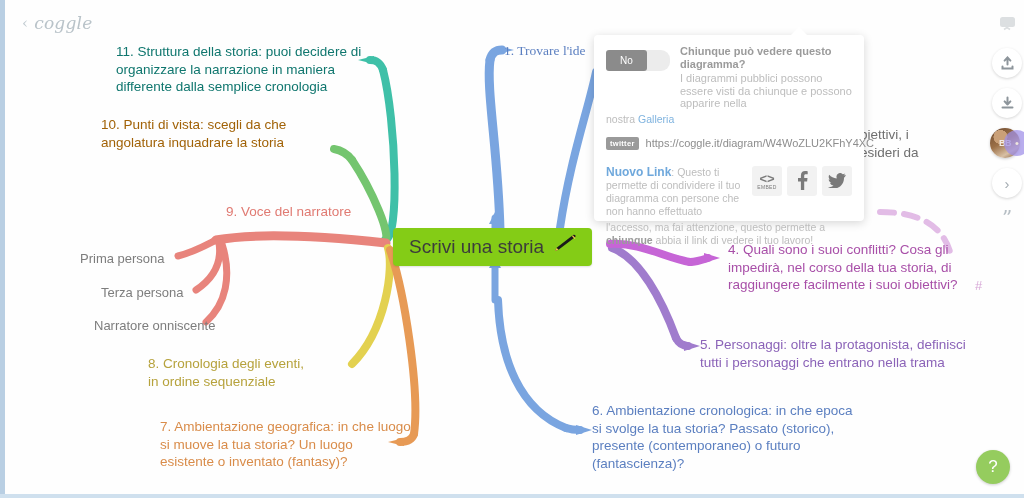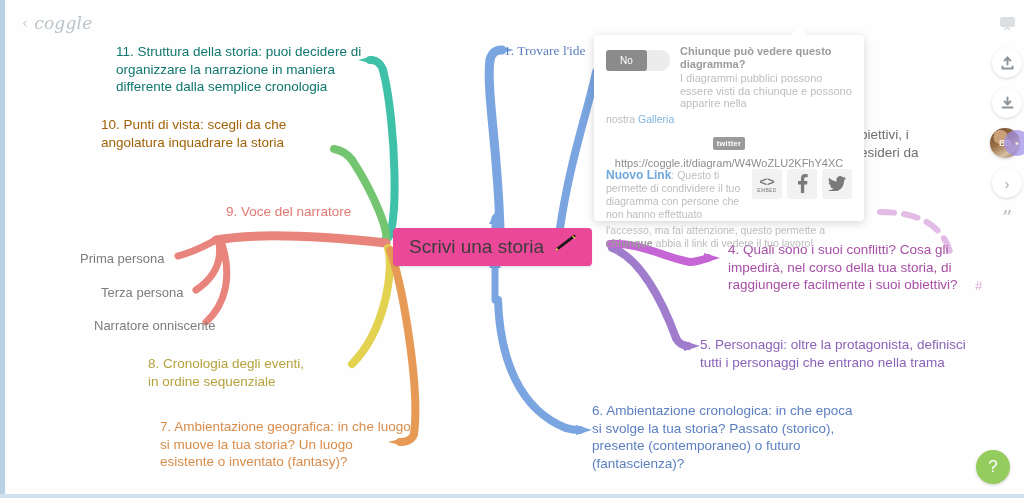--- a/index.html
+++ b/index.html
@@ -75,44 +75,44 @@
   }
   .toggle .knob {
     position:absolute; left:0; top:0; width:41px; height:21px; border-radius:3px;
     background:#8b8b8b; color:#fff; font-size:10px;
     display:flex; align-items:center; justify-content:center;
   }
   .pop-q { font-size:11px; color:#9b9b9b; line-height:13px; font-weight:bold; }
   .pop-sub { font-size:11px; color:#bdbdbd; line-height:12.5px; font-weight:normal; margin-top:1px; }
   .pop-gal { font-size:10.5px; color:#bdbdbd; margin-top:3px; }
   .pop-gal a { color:#7fb3df; text-decoration:none; }
-  .url-row { display:flex; align-items:center; gap:7px; margin-top:12px;flex-direction:column; }
+  .url-row { display:flex; align-items:center; gap:7px; margin-top:12px; }
   .tw-chip {
     background:#9a9a9a; color:#fff; font-size:7.5px; letter-spacing:.3px;
     padding:2px 4px; border-radius:2px; font-weight:bold;
   }
   .url-text { font-size:11px; color:#8d8d8d; }
-  .pop-row3 { display:flex; margin-top:0; gap:8px; }
+  .pop-row3 { display:flex; margin-top:16px; gap:8px; }
   .pop-desc { font-size:10.5px; line-height:13px; color:#bdbdbd; flex:1; }
   .pop-desc .nl { color:#6fa8dc; font-size:12px; font-weight:bold; }
   .soc { display:flex; gap:5px; align-items:flex-start; }
   .soc-btn {
     width:30px; height:30px; background:#f2f2f2; border-radius:3px;
     display:flex; flex-direction:column; align-items:center; justify-content:center;
     color:#7a7a7a;
   }
   .soc-btn .embed-lab { font-size:5px; letter-spacing:.3px; margin-top:-1px; }
   .pop-tail { font-size:10.5px; line-height:13px; color:#bdbdbd; margin-top:3px; }
   .pop-tail b { color:#9b9b9b; }
 
   
   .node { position:absolute; font-size:13.5px; line-height:17.5px; white-space:pre-line; }
   .center-node {
     position:absolute; left:393px; top:228px;
-    background:#ec4899; border-radius:4px;
+    background:#84cc16; border-radius:4px;
     padding:6px 14px 7px 16px;
     font-size:19px; color:#3c3c3c;
     display:flex; align-items:center; gap:8px;
     box-shadow:0 1px 2px rgba(0,0,0,.12);
     z-index:20;
   }
   .webnauta {
     position:absolute; left:374px; top:274px; width:112px; height:26px;
     background:#fff; border-radius:3px; box-shadow:0 1px 3px rgba(0,0,0,.12);
     display:flex; align-items:center; gap:4px; padding:0 5px;

